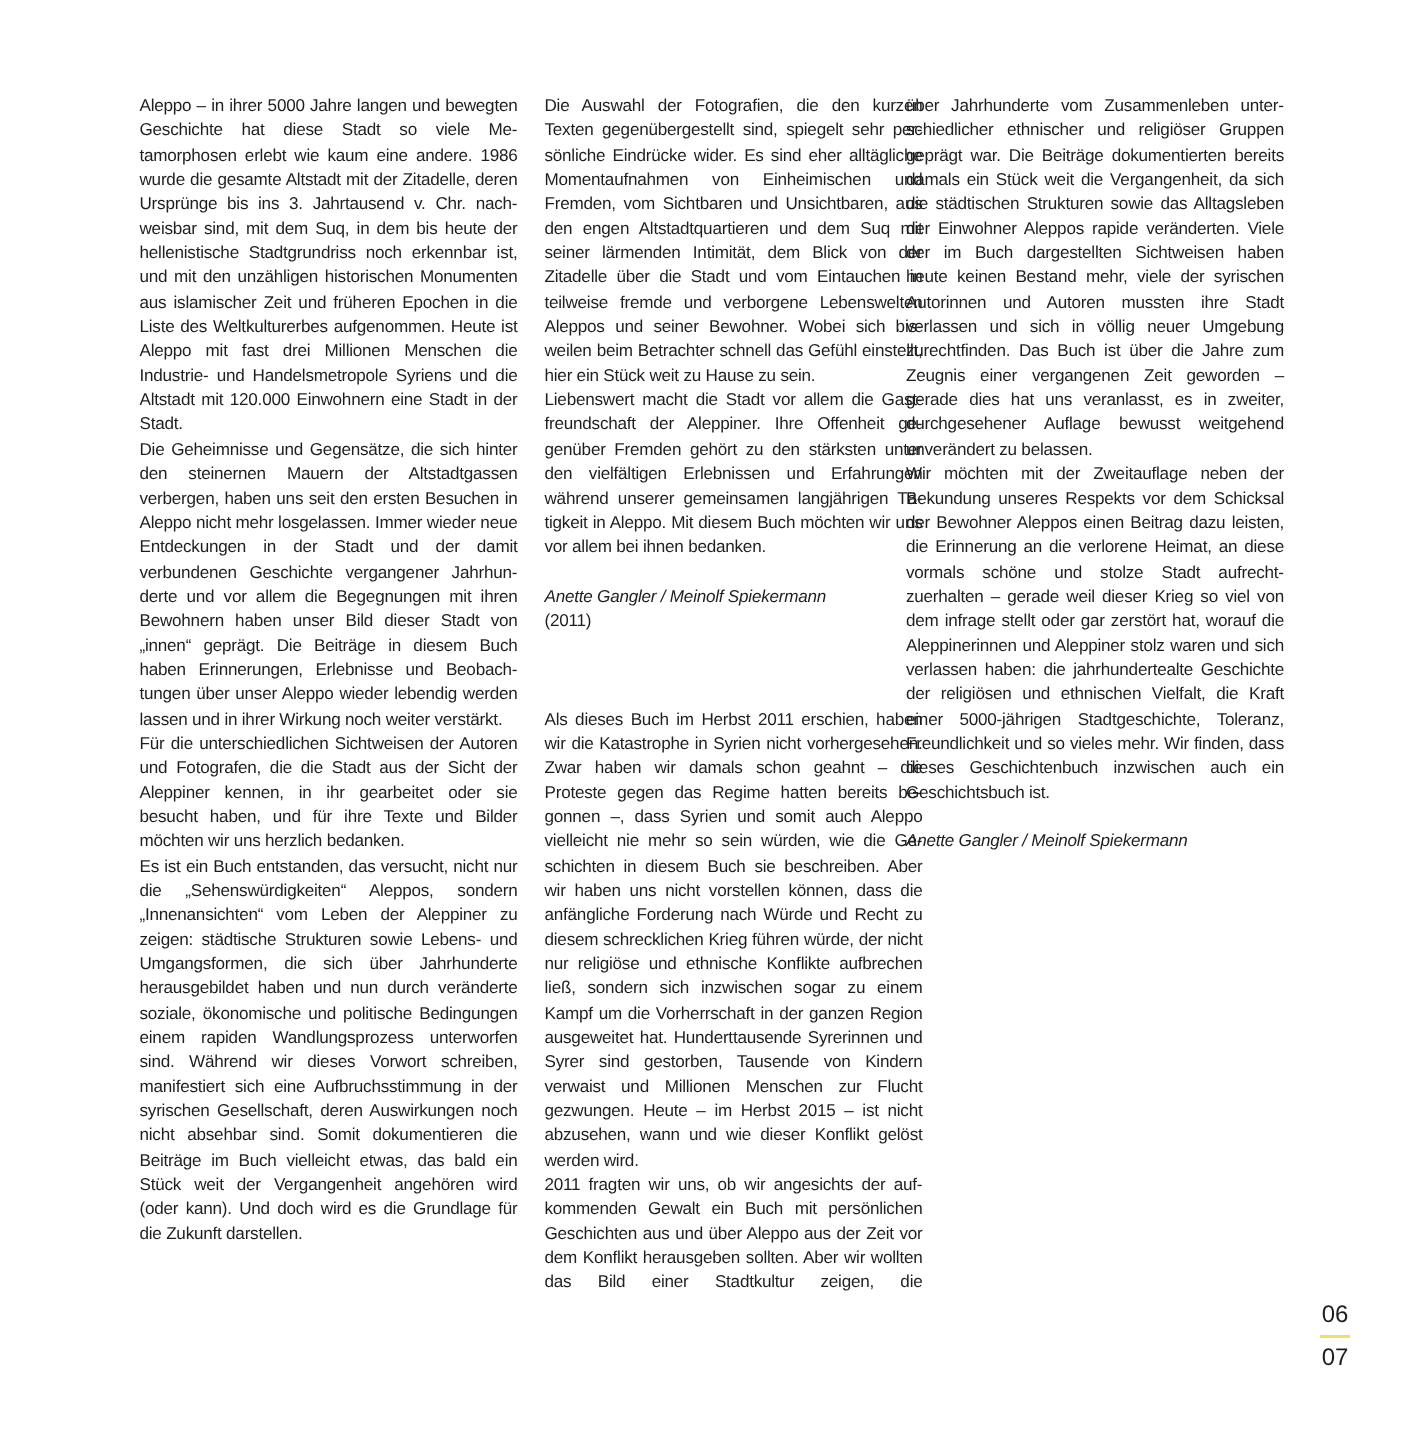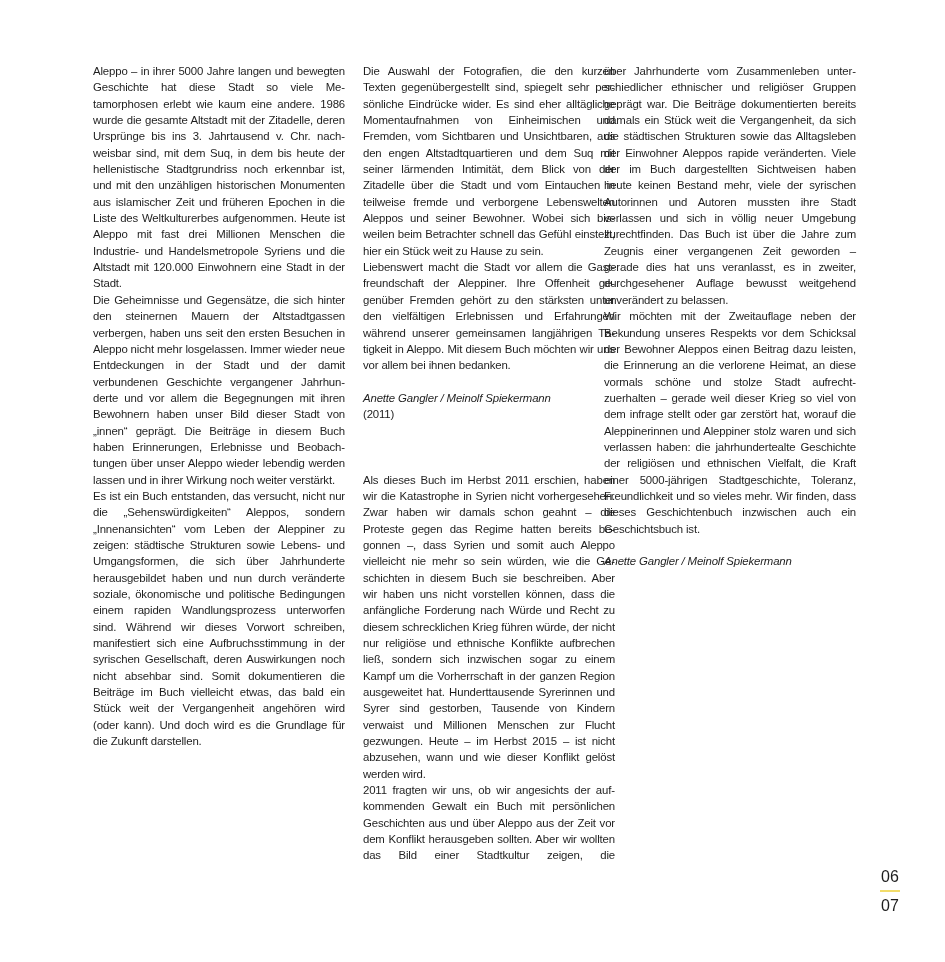--- a/index.html
+++ b/index.html
@@ -29,20 +29,21 @@
   .pagenums .rule { display: block; width: 20px; height: 2px; margin: 5px auto 6px; }
 </style>
 </head>
 <body>
 
 <div class="page">
 
   <div class="col c1">
     <p>Aleppo – in ihrer 5000 Jahre langen und be­wegten Geschichte hat diese Stadt so viele Me­tamorphosen erlebt wie kaum eine andere. 1986 wurde die gesamte Altstadt mit der Zitadelle, de­ren Ursprünge bis ins 3. Jahrtausend v. Chr. nach­weisbar sind, mit dem Suq, in dem bis heute der hellenistische Stadtgrundriss noch erkennbar ist, und mit den unzähligen historischen Monumen­ten aus islamischer Zeit und früheren Epochen in die Liste des Weltkulturerbes aufgenommen. Heute ist Aleppo mit fast drei Millionen Men­schen die Industrie- und Handelsmetropole Sy­riens und die Altstadt mit 120.000 Einwohnern eine Stadt in der Stadt.</p>
     <p>Die Geheimnisse und Gegensätze, die sich hin­ter den steinernen Mauern der Altstadtgassen verbergen, haben uns seit den ersten Besuchen in Aleppo nicht mehr losgelassen. Immer wieder neue Entdeckungen in der Stadt und der damit verbundenen Geschichte vergangener Jahrhun­derte und vor allem die Begegnungen mit ihren Bewohnern haben unser Bild dieser Stadt von „innen“ geprägt. Die Beiträge in diesem Buch haben Erinnerungen, Erlebnisse und Beobach­tungen über unser Aleppo wieder lebendig werden lassen und in ihrer Wirkung noch weiter verstärkt.</p>
+    <p>Für die unterschiedlichen Sichtweisen der Auto­ren und Fotografen, die die Stadt aus der Sicht der Aleppiner kennen, in ihr gearbeitet oder sie besucht haben, und für ihre Texte und Bilder möchten wir uns herzlich bedanken.</p>
     <p>Es ist ein Buch entstanden, das versucht, nicht nur die „Sehenswürdigkeiten“ Aleppos, sondern „Innenansichten“ vom Leben der Aleppiner zu zeigen: städtische Strukturen sowie Lebens- und Umgangsformen, die sich über Jahrhunderte herausgebildet haben und nun durch verän­derte soziale, ökonomische und politische Be­dingungen einem rapiden Wandlungsprozess unterworfen sind. Während wir dieses Vorwort schreiben, manifestiert sich eine Aufbruchs­stimmung in der syrischen Gesellschaft, deren Auswirkungen noch nicht absehbar sind. Somit dokumentieren die Beiträge im Buch vielleicht etwas, das bald ein Stück weit der Vergangen­heit angehören wird (oder kann). Und doch wird es die Grundlage für die Zukunft darstellen.</p>
   </div>
 
   <div class="col c2">
     <p>Die Auswahl der Fotografien, die den kurzen Texten gegenübergestellt sind, spiegelt sehr per­sönliche Eindrücke wider. Es sind eher alltägliche Momentaufnahmen von Einheimischen und Fremden, vom Sichtbaren und Unsichtbaren, aus den engen Altstadtquartieren und dem Suq mit seiner lärmenden Intimität, dem Blick von der Zitadelle über die Stadt und vom Eintauchen in teilweise fremde und verborgene Lebenswelten Aleppos und seiner Bewohner. Wobei sich bis­weilen beim Betrachter schnell das Gefühl ein­stellt, hier ein Stück weit zu Hause zu sein.</p>
     <p>Liebenswert macht die Stadt vor allem die Gast­freundschaft der Aleppiner. Ihre Offenheit ge­genüber Fremden gehört zu den stärksten unter den vielfältigen Erlebnissen und Erfahrungen während unserer gemeinsamen langjährigen Tä­tigkeit in Aleppo. Mit diesem Buch möchten wir uns vor allem bei ihnen bedanken.</p>
     <p class="sig">Anette Gangler / Meinolf Spiekermann</p>
     <p class="year">(2011)</p>
     <div class="spacer"></div>
     <p>Als dieses Buch im Herbst 2011 erschien, haben wir die Katastrophe in Syrien nicht vorhergese­hen. Zwar haben wir damals schon geahnt – die Proteste gegen das Regime hatten bereits be­gonnen –, dass Syrien und somit auch Aleppo vielleicht nie mehr so sein würden, wie die Ge­schichten in diesem Buch sie beschreiben. Aber wir haben uns nicht vorstellen können, dass die anfängliche Forderung nach Würde und Recht zu diesem schrecklichen Krieg führen würde, der nicht nur religiöse und ethnische Konflikte aufbrechen ließ, sondern sich inzwischen sogar zu einem Kampf um die Vorherrschaft in der ganzen Region ausgeweitet hat. Hunderttau­sende Syrerinnen und Syrer sind gestorben, Tau­sende von Kindern verwaist und Millionen Men­schen zur Flucht gezwungen. Heute – im Herbst 2015 – ist nicht abzusehen, wann und wie dieser Konflikt gelöst werden wird.</p>

